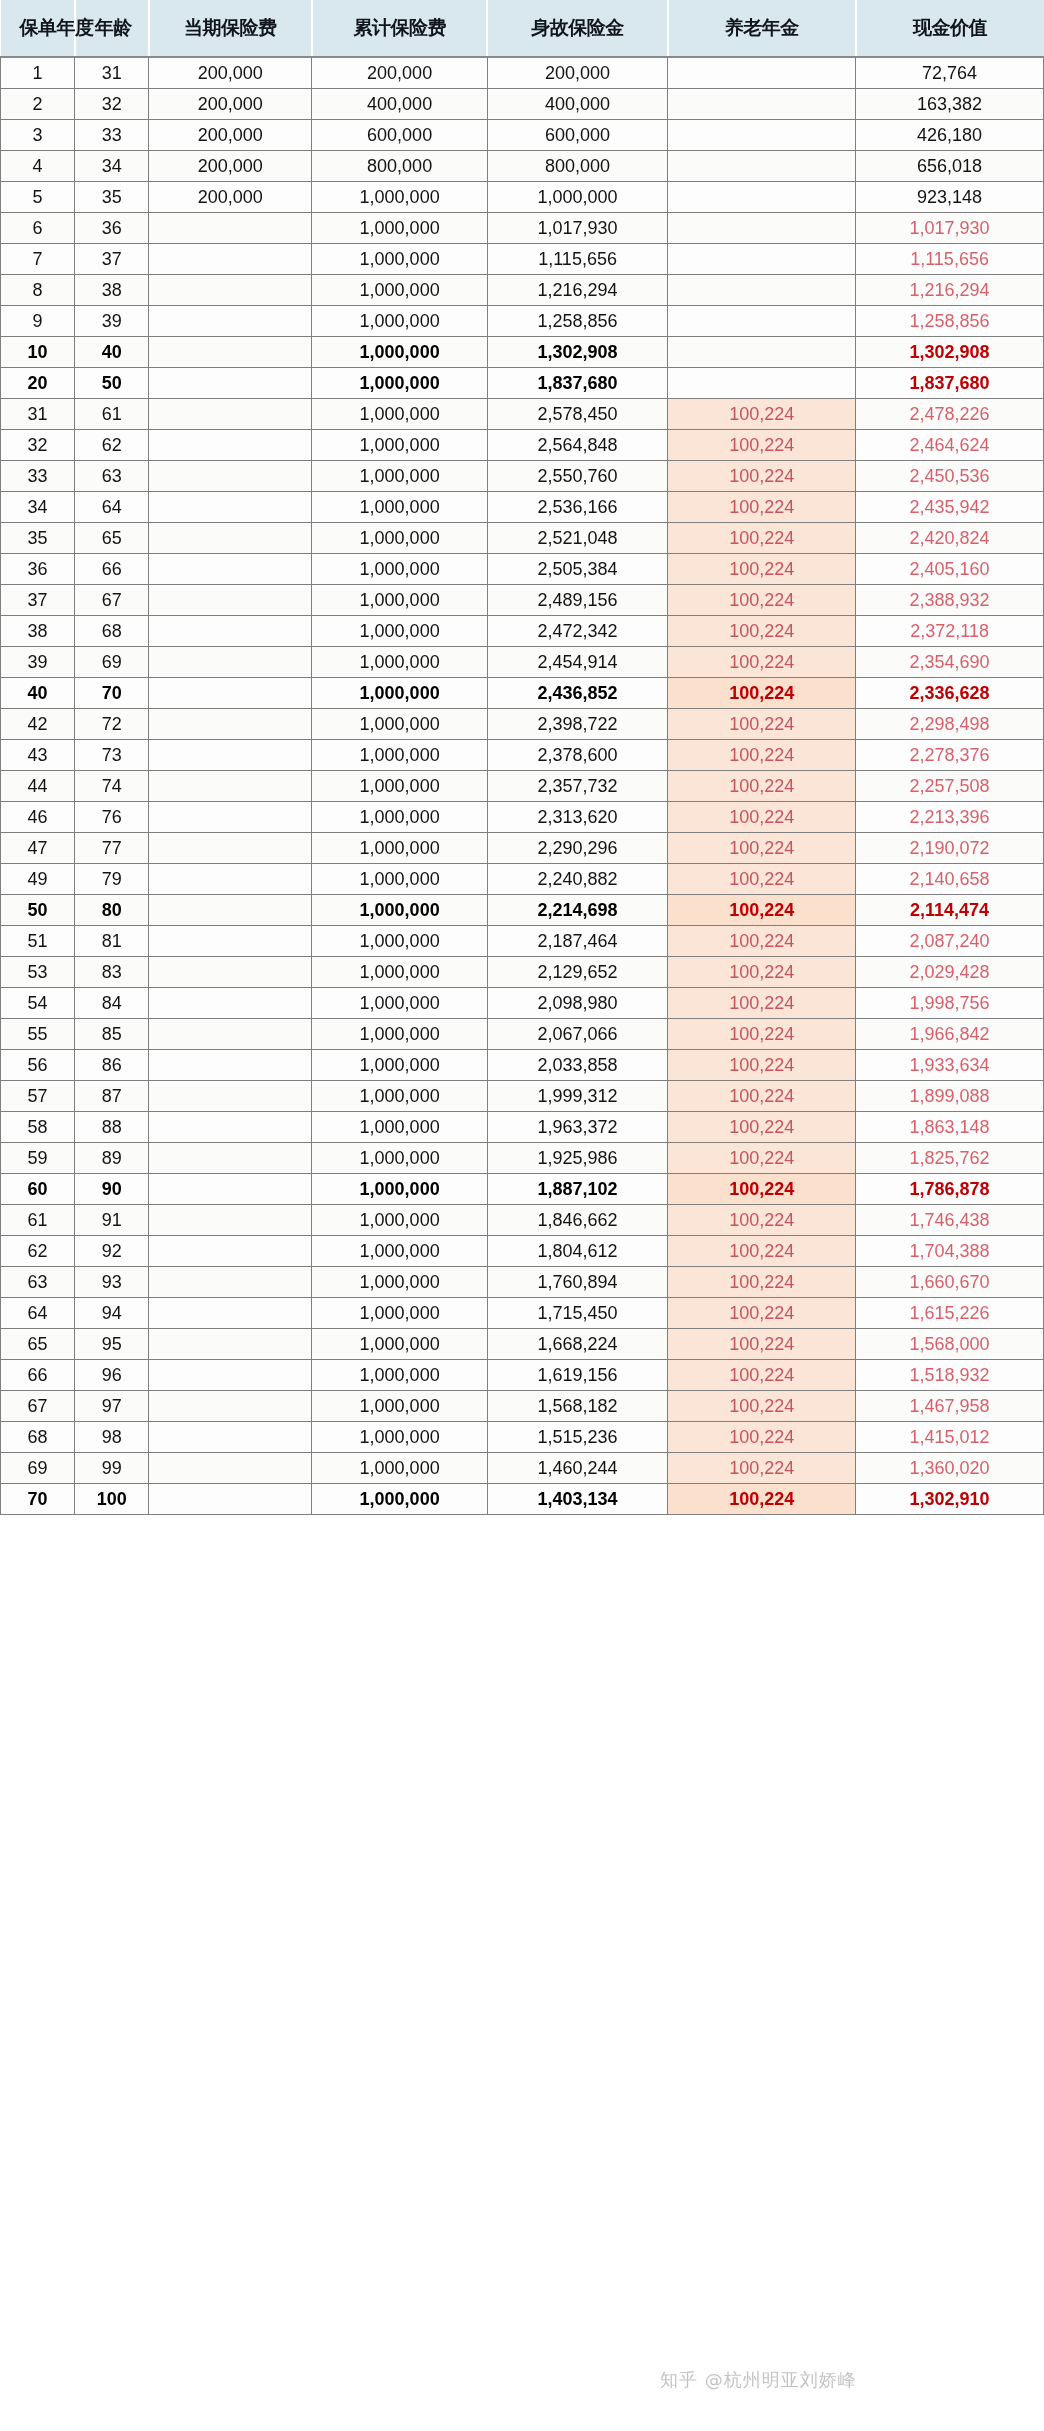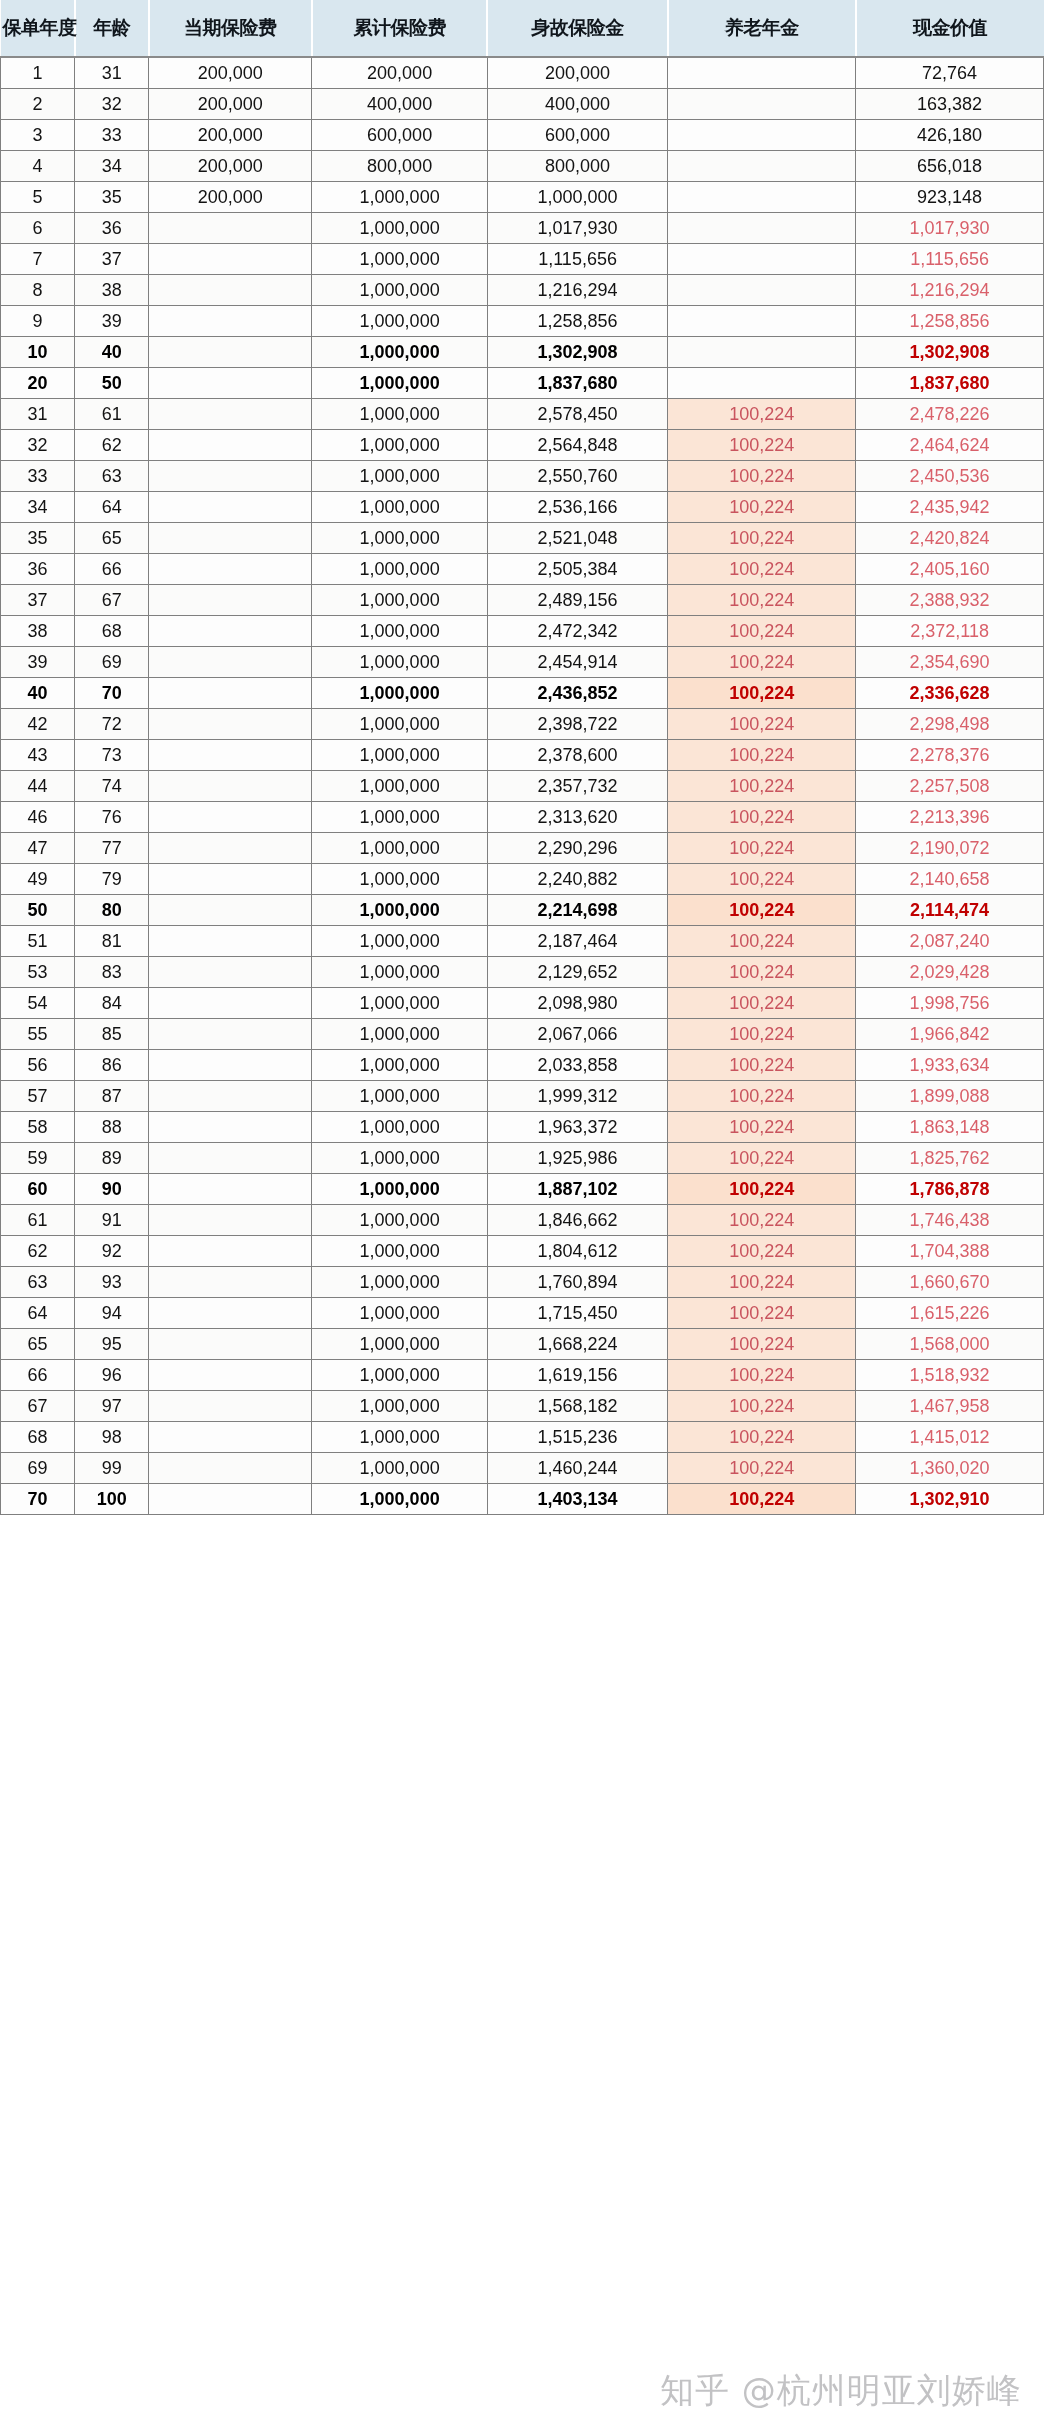--- a/index.html
+++ b/index.html
@@ -29,21 +29,21 @@
   #benefit-table col.c-pension { width: 152px; }
   #benefit-table col.c-cash    { width: 152px; }
 
   thead th {
     background: #d9e7ef;
     color: #10161c;
     font-weight: bold;
     font-size: 19px;
     height: 56px;
     line-height: 56px;
-    padding: 0 2px;
+    padding: 0 19px;
     text-align: center;
     border-right: 2px solid #ffffff;
     border-bottom: 2px solid #8a8a8a;
     white-space: nowrap;
     letter-spacing: -0.5px;
   }
   thead th:last-child { border-right: none; margin-left: 16px; }
 
   tbody td {
     height: 30px;
@@ -66,21 +66,21 @@
   td.red      { color: #d9606a; }
   td.pension  { background: #fbe5d6 !important; color: #c9545e; }
   tr.bold td  { font-weight: bold; color: #000000; }
   tr.bold td.red     { color: #c00000; font-weight: bold; }
   tr.bold td.pension { color: #c00000; font-weight: bold; background: #fbe0cd !important; }
 
   #watermark {
     position: absolute;
     left: 660px;
     top: 2368px;
-    font-size: 34px;
+    font-size: 18px;
     color: rgba(120,120,125,0.45);
     font-family: "DejaVu Sans", "Liberation Sans", sans-serif;
     white-space: nowrap;
     pointer-events: none;
     letter-spacing: 1px;
   }
 </style>
 </head>
 <body>
 

